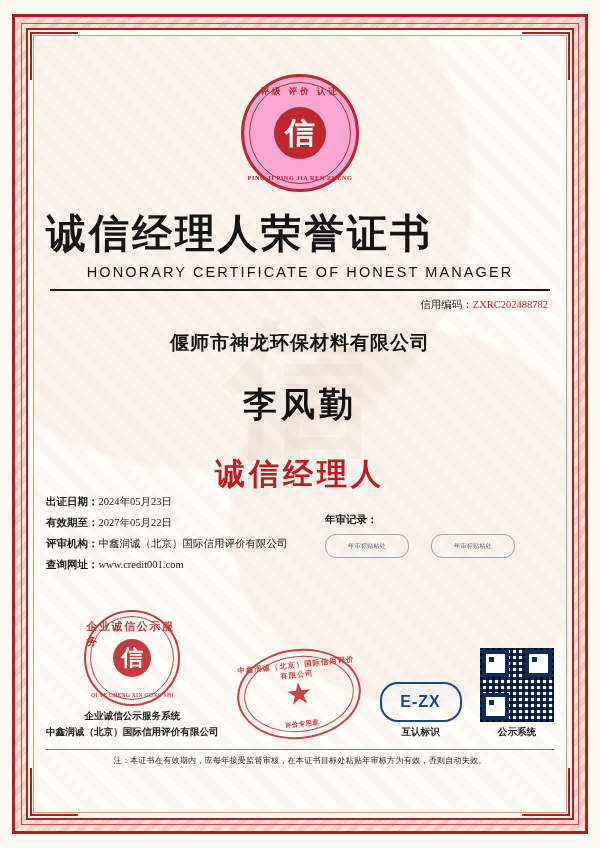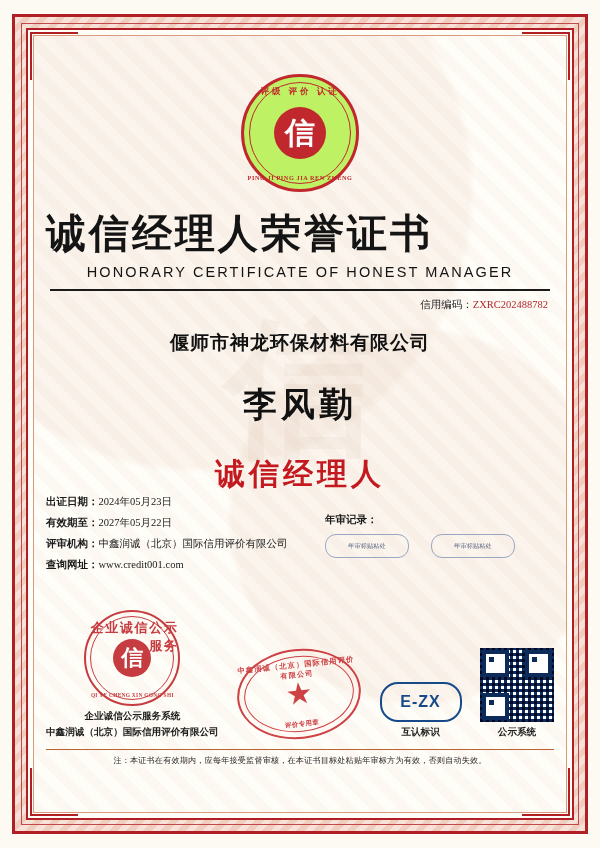--- a/index.html
+++ b/index.html
@@ -57,21 +57,21 @@
     position:absolute;left:46px;top:48px;right:46px;bottom:48px;
   }
 
   
   .logo-wrap{
     width:100%;display:flex;justify-content:center;margin-top:26px;
   }
   .seal{
     position:relative;width:112px;height:112px;border-radius:50%;
     border:3px solid #c0282d;
-    background:#bef264;
+    background:#f9a8d4;
   }
   .seal:before{
     content:"";position:absolute;left:5px;top:5px;right:5px;bottom:5px;
     border:1px solid #c0282d;border-radius:50%;
   }
   .seal-core{
     position:absolute;left:50%;top:50%;transform:translate(-50%,-50%);
     width:52px;height:52px;border-radius:50%;
     background:#c0282d;color:#fff;
     display:flex;align-items:center;justify-content:center;
@@ -187,22 +187,22 @@
   .bseal:before{
     content:"";position:absolute;left:4px;top:4px;right:4px;bottom:4px;
     border:1px solid #c0282d;border-radius:50%;
   }
   .bseal-core{
     position:absolute;left:50%;top:50%;transform:translate(-50%,-50%);
     width:38px;height:38px;border-radius:50%;background:#c0282d;color:#fff;
     display:flex;align-items:center;justify-content:center;font-size:22px;font-weight:bold;
   }
   .bseal-t{
-    position:absolute;left:0;right:0;top:7px;text-align:right;
-    font-size:13px;color:#c0282d;letter-spacing:1.6px;font-weight:bold;
+    position:absolute;left:0;right:0;top:7px;text-align:left;
+    font-size:11px;color:#c0282d;letter-spacing:1.6px;font-weight:bold;
   }
   .bseal-b{
     position:absolute;left:0;right:0;bottom:6px;text-align:center;
     font-size:5.4px;color:#c0282d;letter-spacing:.3px;font-weight:bold;
   }
   .col{display:flex;flex-direction:column;align-items:center;}
   .col-cap{
     font-size:9.6px;color:#1b1b1b;margin-top:4px;text-align:center;font-weight:bold;
   }
   .col-cap2{

